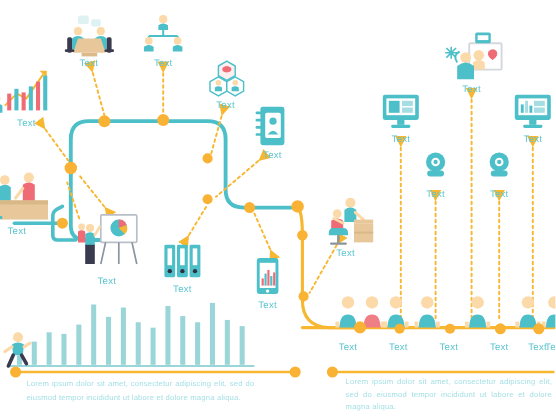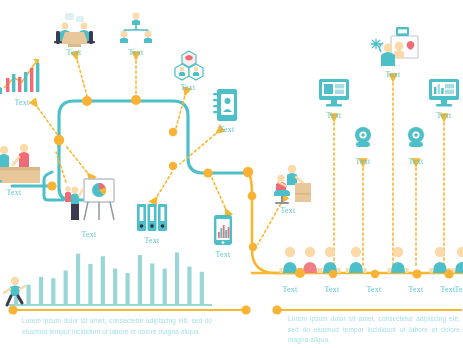--- a/index.html
+++ b/index.html
@@ -16,21 +16,21 @@
   .layer{position:absolute;left:0;top:0;width:463px;height:348px;}
   .node{position:absolute;}
   .lbl{
     position:absolute;
     color:#5bc4cf;
     font-size:8px;
     letter-spacing:.2px;
     text-align:right;
     white-space:nowrap;
     transform:translateX(-50%);
-    font-family:Liberation Serif, serif;
+    font-family:Liberation Sans, sans-serif;
   }
   .para{
     position:absolute;
     color:#a6e0e6;
     font-size:6.4px;
     line-height:10.5px;
     text-align:justify;
     font-family:"Liberation Sans", sans-serif;
     letter-spacing:.15px;
   }

